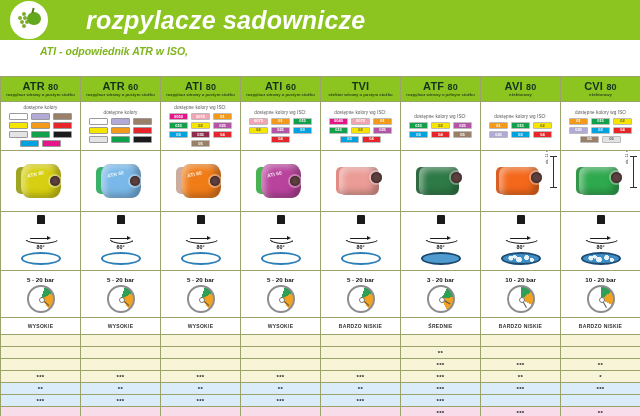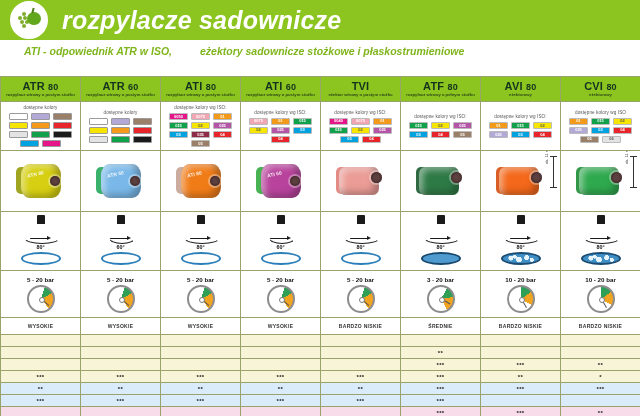--- a/index.html
+++ b/index.html
@@ -8,21 +8,21 @@
     font-family:"Liberation Sans", sans-serif;
     background:#ffffff;
     -webkit-font-smoothing:antialiased;
   }
   .page{position:relative;width:640px;height:416px;}
 
   
   .banner{
     position:absolute;left:0;top:0;width:640px;height:40px;
     background:#8cc420;
-    display:flex;align-items:center;
+    display:flex;align-items:center;gap:24px;
   }
   .logo-wrap{
     width:58px;height:38px;flex:0 0 58px;
     display:flex;align-items:center;justify-content:center;
     position:relative;
   }
   .logo-circle{
     width:34px;height:34px;border-radius:50%;
     background:#ffffff;border:2px solid #ffffff;
     display:flex;align-items:center;justify-content:center;
@@ -49,21 +49,21 @@
   
   .subline{
     position:absolute;left:0;top:40px;width:640px;height:22px;
     display:flex;align-items:center;
   }
   .subline span{
     color:#7fb51d;font-size:10.5px;font-style:italic;font-weight:bold;
     white-space:nowrap;
   }
   .s1{margin-left:10px;}
-  .s2{margin-left:24px;}
+  .s2{margin-left:40px;}
   .s3{margin-left:28px;}
 
   
   .tbl{
     position:absolute;left:0;top:76px;width:640px;
     border-collapse:collapse;table-layout:fixed;
   }
   .tbl td,.tbl th{
     border:1px solid #9aa36a;
     padding:0;margin:0;overflow:hidden;
@@ -226,21 +226,20 @@
           <span style="left:5px;top:12px"></span>
         </div>
         <div class="apple"></div>
       </div>
     </div>
     <div class="banner-title">rozpylacze sadownicze</div>
   </div>
 
   <div class="subline">
     <span class="s2">ATI - odpowiednik ATR w ISO,</span>
-    <span class="s3">eżektory sadownicze stożkowe i płaskostrumieniowe</span>
   </div>
 
   <table class="tbl">
     <colgroup>
       <col>
         <col>
         <col>
         <col>
         <col>
         <col>

